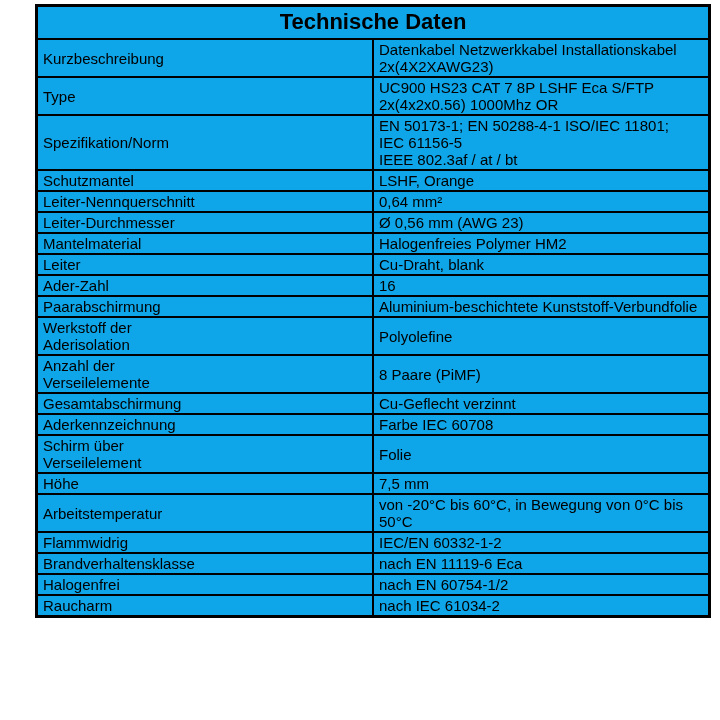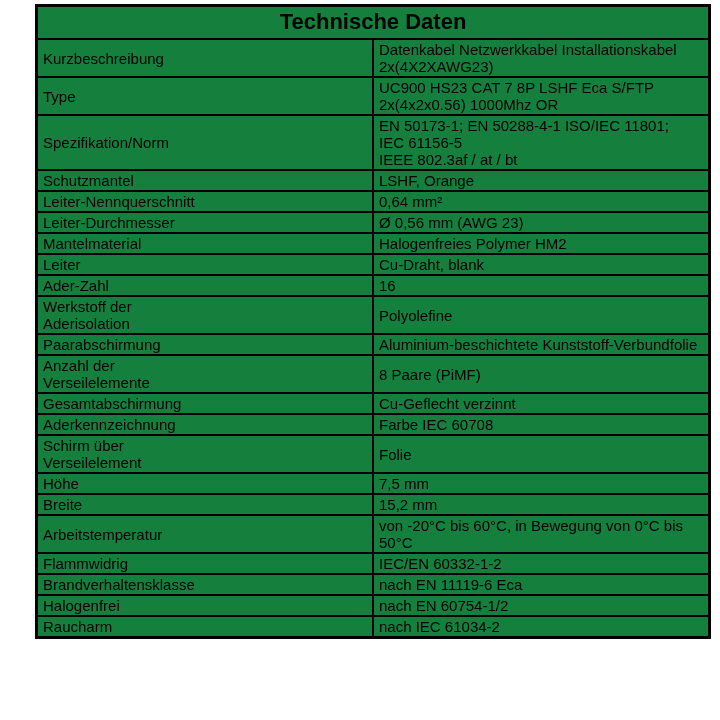--- a/index.html
+++ b/index.html
@@ -16,21 +16,21 @@
     left: 35px;
     top: 4px;
     width: 676px;
     border-collapse: collapse;
     table-layout: fixed;
     border: 3px solid #000;
   }
   .spec-table th,
   .spec-table td {
     border: 2px solid #000;
-    background: #15803d;
+    background: #0ea5e9;
   }
   .spec-table th {
     font-size: 22px;
     font-weight: bold;
     text-align: center;
     padding: 2px 0 3px 0;
   }
   .spec-table td {
     font-size: 15px;
     line-height: 17px;
@@ -90,27 +90,27 @@
       </tr>
       <tr>
         <td class="label-cell">Leiter</td>
         <td class="value-cell">Cu-Draht, blank</td>
       </tr>
       <tr>
         <td class="label-cell">Ader-Zahl</td>
         <td class="value-cell">16</td>
       </tr>
       <tr>
+        <td class="label-cell">Paarabschirmung</td>
+        <td class="value-cell">Aluminium-beschichtete Kunststoff-Verbundfolie</td>
+      </tr>
+      <tr>
         <td class="label-cell">Werkstoff der
 Aderisolation</td>
         <td class="value-cell">Polyolefine</td>
-      </tr>
-      <tr>
-        <td class="label-cell">Paarabschirmung</td>
-        <td class="value-cell">Aluminium-beschichtete Kunststoff-Verbundfolie</td>
       </tr>
       <tr>
         <td class="label-cell">Anzahl der
 Verseilelemente</td>
         <td class="value-cell">8 Paare (PiMF)</td>
       </tr>
       <tr>
         <td class="label-cell">Gesamtabschirmung</td>
         <td class="value-cell">Cu-Geflecht verzinnt</td>
       </tr>
@@ -119,24 +119,20 @@
         <td class="value-cell">Farbe IEC 60708</td>
       </tr>
       <tr>
         <td class="label-cell">Schirm über
 Verseilelement</td>
         <td class="value-cell">Folie</td>
       </tr>
       <tr>
         <td class="label-cell">Höhe</td>
         <td class="value-cell">7,5 mm</td>
-      </tr>
-      <tr>
-        <td class="label-cell">Breite</td>
-        <td class="value-cell">15,2 mm</td>
       </tr>
       <tr>
         <td class="label-cell">Arbeitstemperatur</td>
         <td class="value-cell">von -20°C bis 60°C, in Bewegung von 0°C bis 50°C</td>
       </tr>
       <tr>
         <td class="label-cell">Flammwidrig</td>
         <td class="value-cell">IEC/EN 60332-1-2</td>
       </tr>
       <tr>

